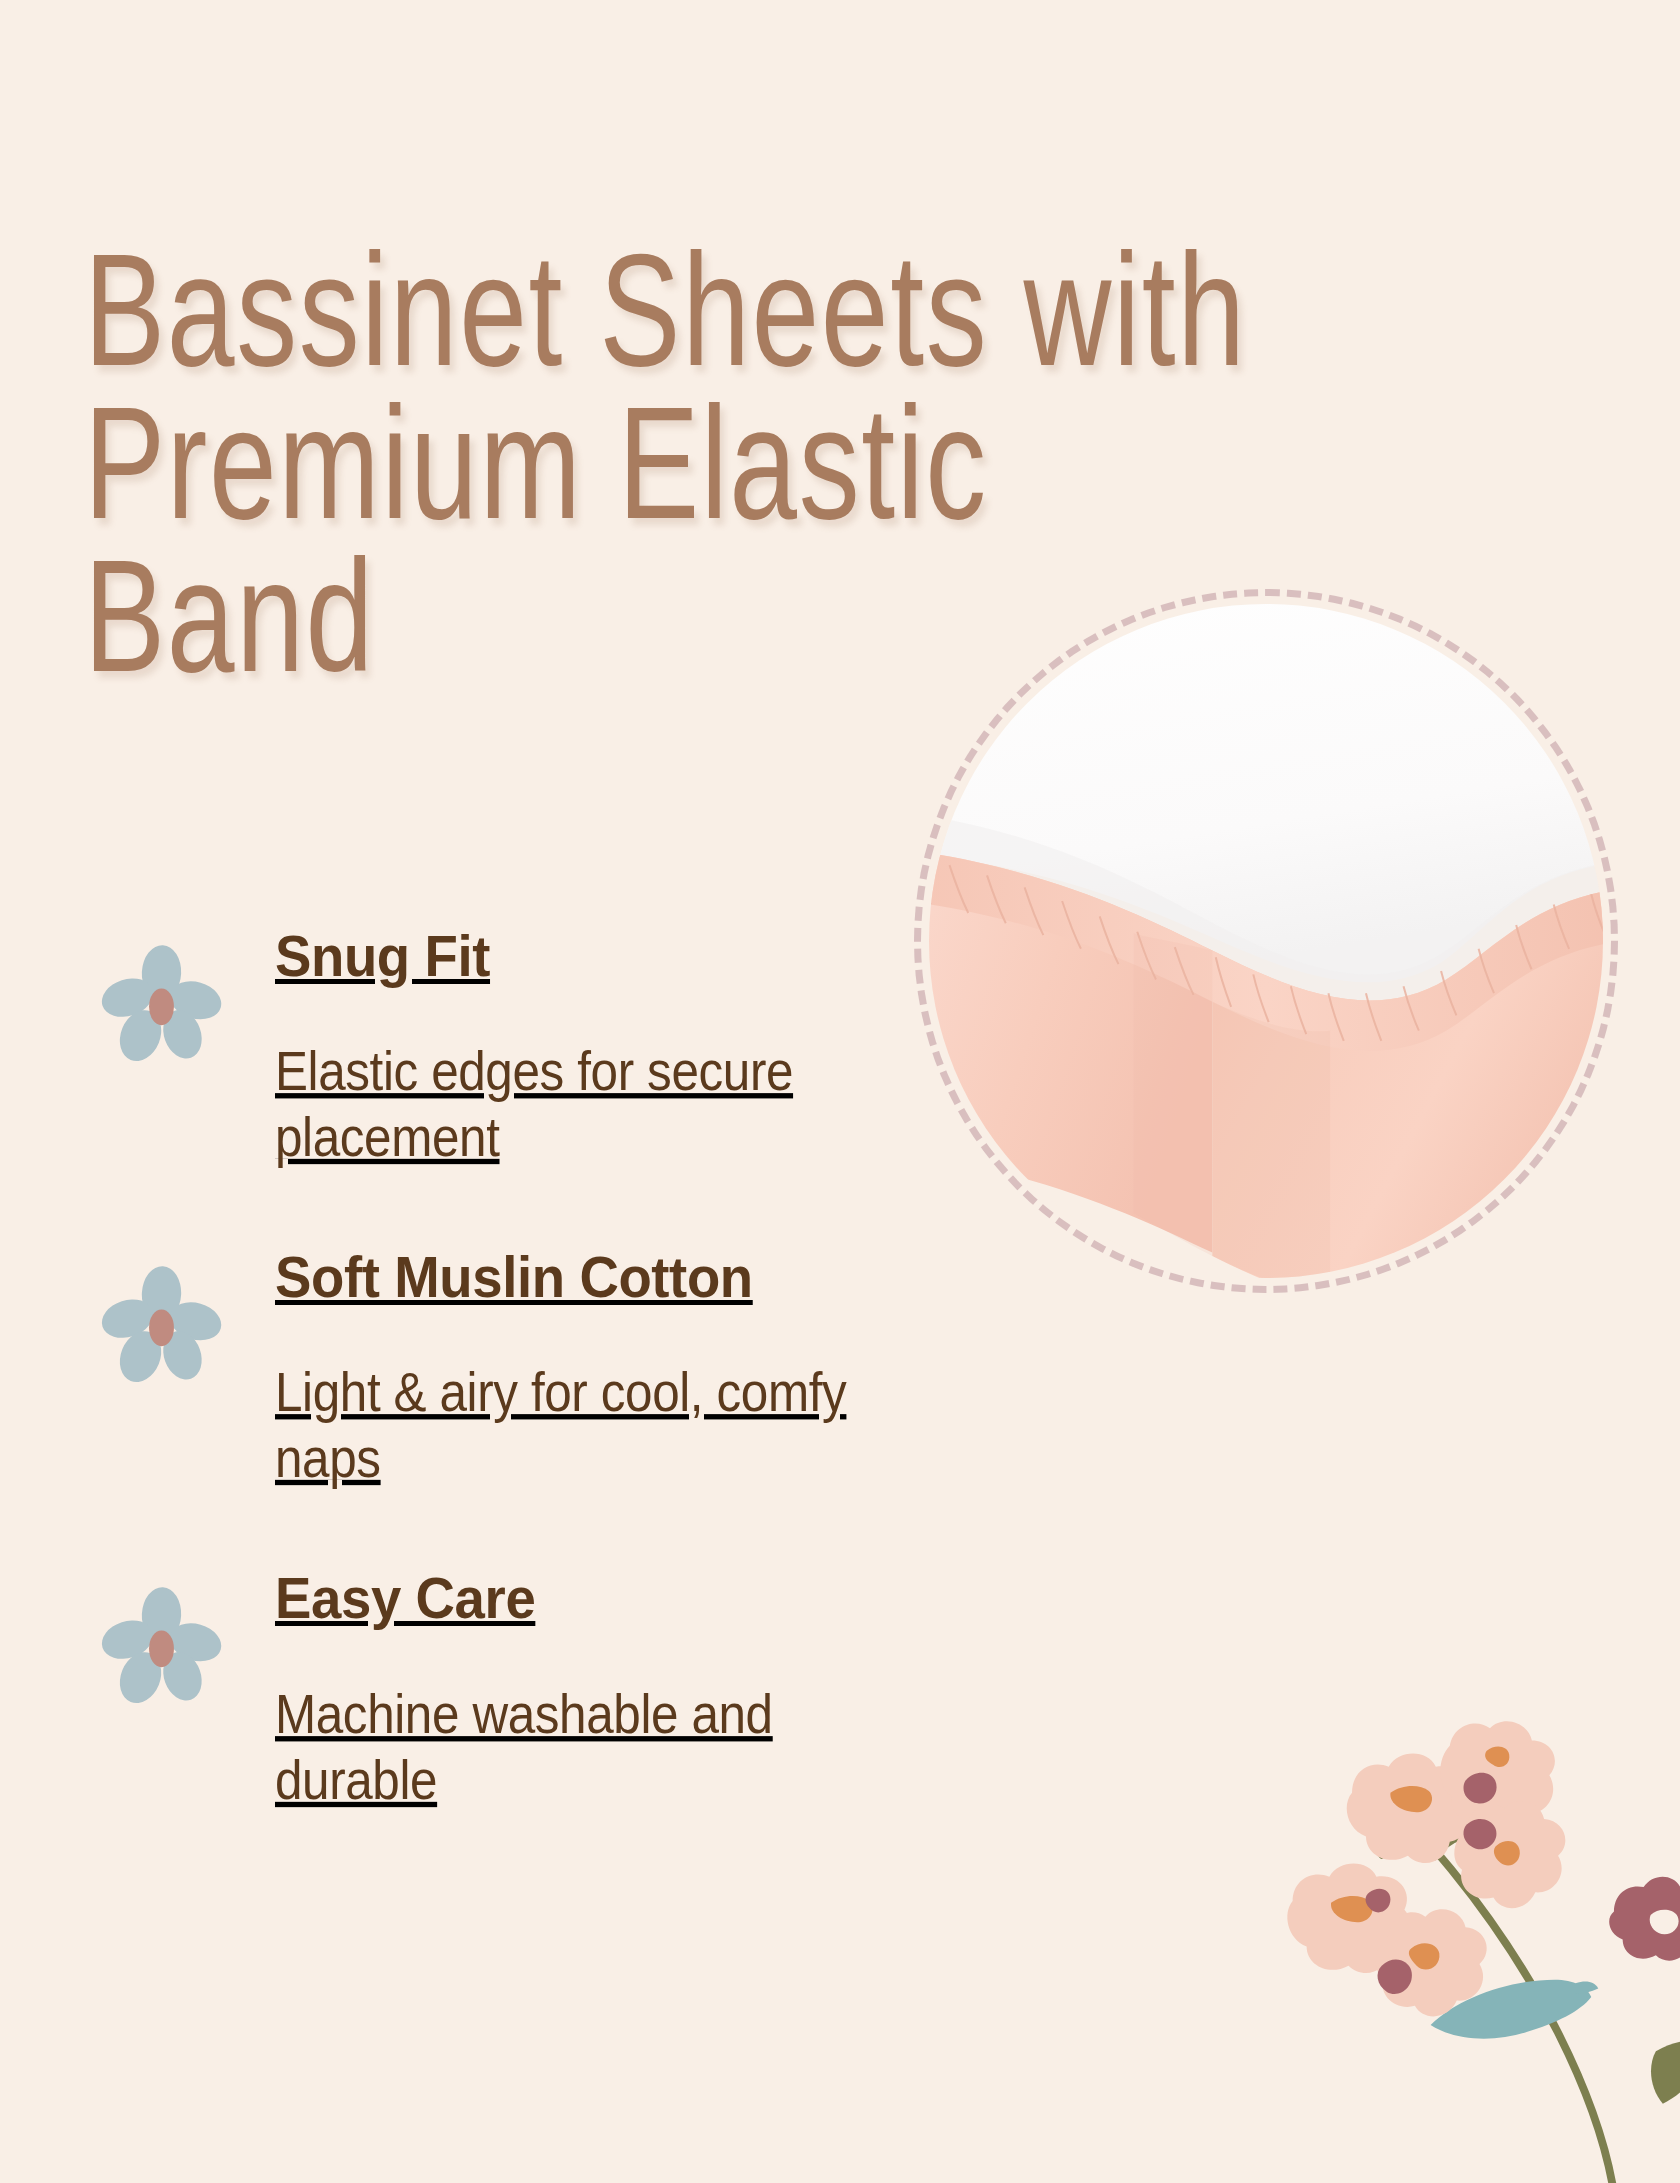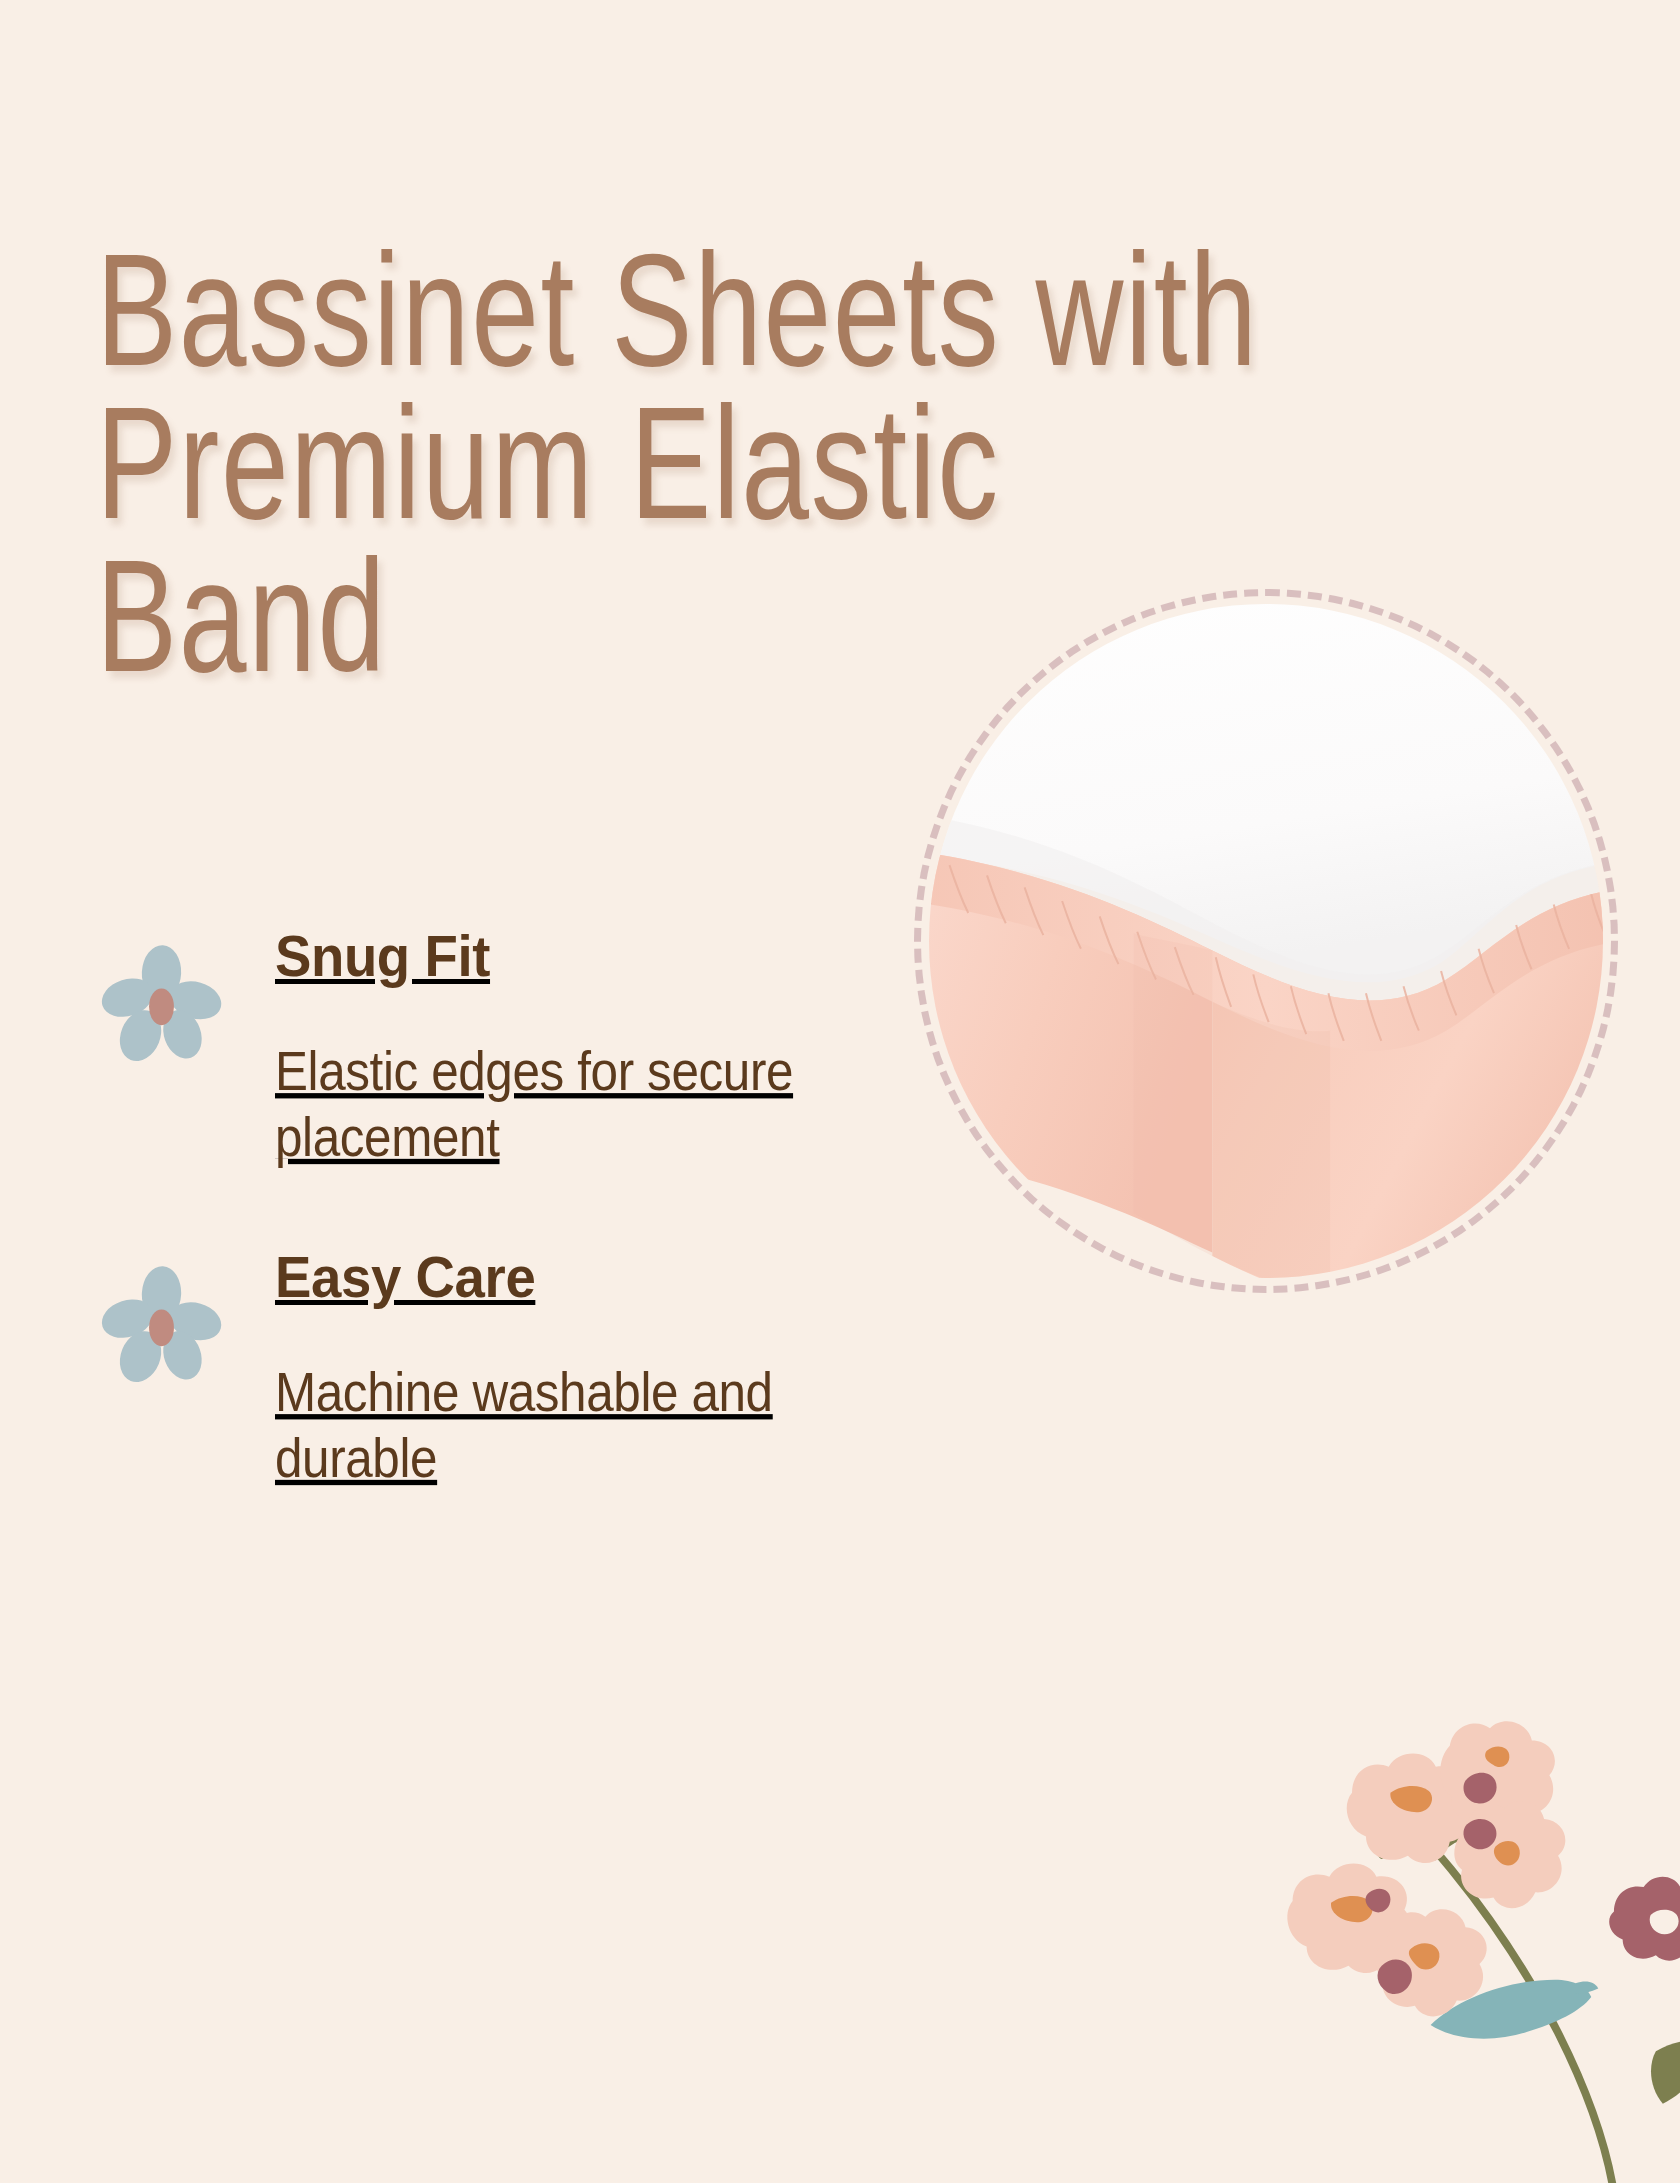--- a/index.html
+++ b/index.html
@@ -18,21 +18,21 @@
     position: relative;
     width: 1680px;
     height: 2184px;
     background: #f9efe6;
     overflow: hidden;
   }
 
   
   .title-block {
     position: absolute;
-    left: 96px;
+    left: 84px;
     top: 234px;
     width: 961px;
   }
   .title-line {
     font-family: "Liberation Sans", sans-serif;
     font-size: 131px;
     line-height: 0.94;
     letter-spacing: 1.7px;
     font-weight: 300;
     color: #a87c5f;
@@ -219,20 +219,36 @@
             <ellipse cx="34" cy="73" rx="15" ry="20" transform="rotate(22 34 73)"></ellipse>
             <ellipse cx="66" cy="72" rx="14" ry="19" transform="rotate(-20 66 72)"></ellipse>
           </g>
           <ellipse cx="50" cy="51" rx="9.5" ry="14" fill="#c08b80"></ellipse>
         </svg>
       </span>
       <h2 class="feature-title">Snug Fit</h2>
       <p class="feature-desc">Elastic edges for secure placement</p>
     </div>
 
+    <div class="feature">
+      <span class="flower-icon">
+        <svg viewBox="0 0 100 100">
+          <g fill="#adc2c9">
+            <ellipse cx="50" cy="25" rx="15" ry="21" transform="rotate(3 50 25)"></ellipse>
+            <ellipse cx="24" cy="44" rx="20" ry="14" transform="rotate(-18 24 44)"></ellipse>
+            <ellipse cx="76" cy="46" rx="20" ry="14" transform="rotate(16 76 46)"></ellipse>
+            <ellipse cx="34" cy="73" rx="15" ry="20" transform="rotate(22 34 73)"></ellipse>
+            <ellipse cx="66" cy="72" rx="14" ry="19" transform="rotate(-20 66 72)"></ellipse>
+          </g>
+          <ellipse cx="50" cy="51" rx="9.5" ry="14" fill="#c08b80"></ellipse>
+        </svg>
+      </span>
+      <h2 class="feature-title">Soft Muslin Cotton</h2>
+      <p class="feature-desc">Light &amp; airy for cool, comfy naps</p>
+    </div>
 
     <div class="feature">
       <span class="flower-icon">
         <svg viewBox="0 0 100 100">
           <g fill="#adc2c9">
             <ellipse cx="50" cy="25" rx="15" ry="21" transform="rotate(3 50 25)"></ellipse>
             <ellipse cx="24" cy="44" rx="20" ry="14" transform="rotate(-18 24 44)"></ellipse>
             <ellipse cx="76" cy="46" rx="20" ry="14" transform="rotate(16 76 46)"></ellipse>
             <ellipse cx="34" cy="73" rx="15" ry="20" transform="rotate(22 34 73)"></ellipse>
             <ellipse cx="66" cy="72" rx="14" ry="19" transform="rotate(-20 66 72)"></ellipse>

